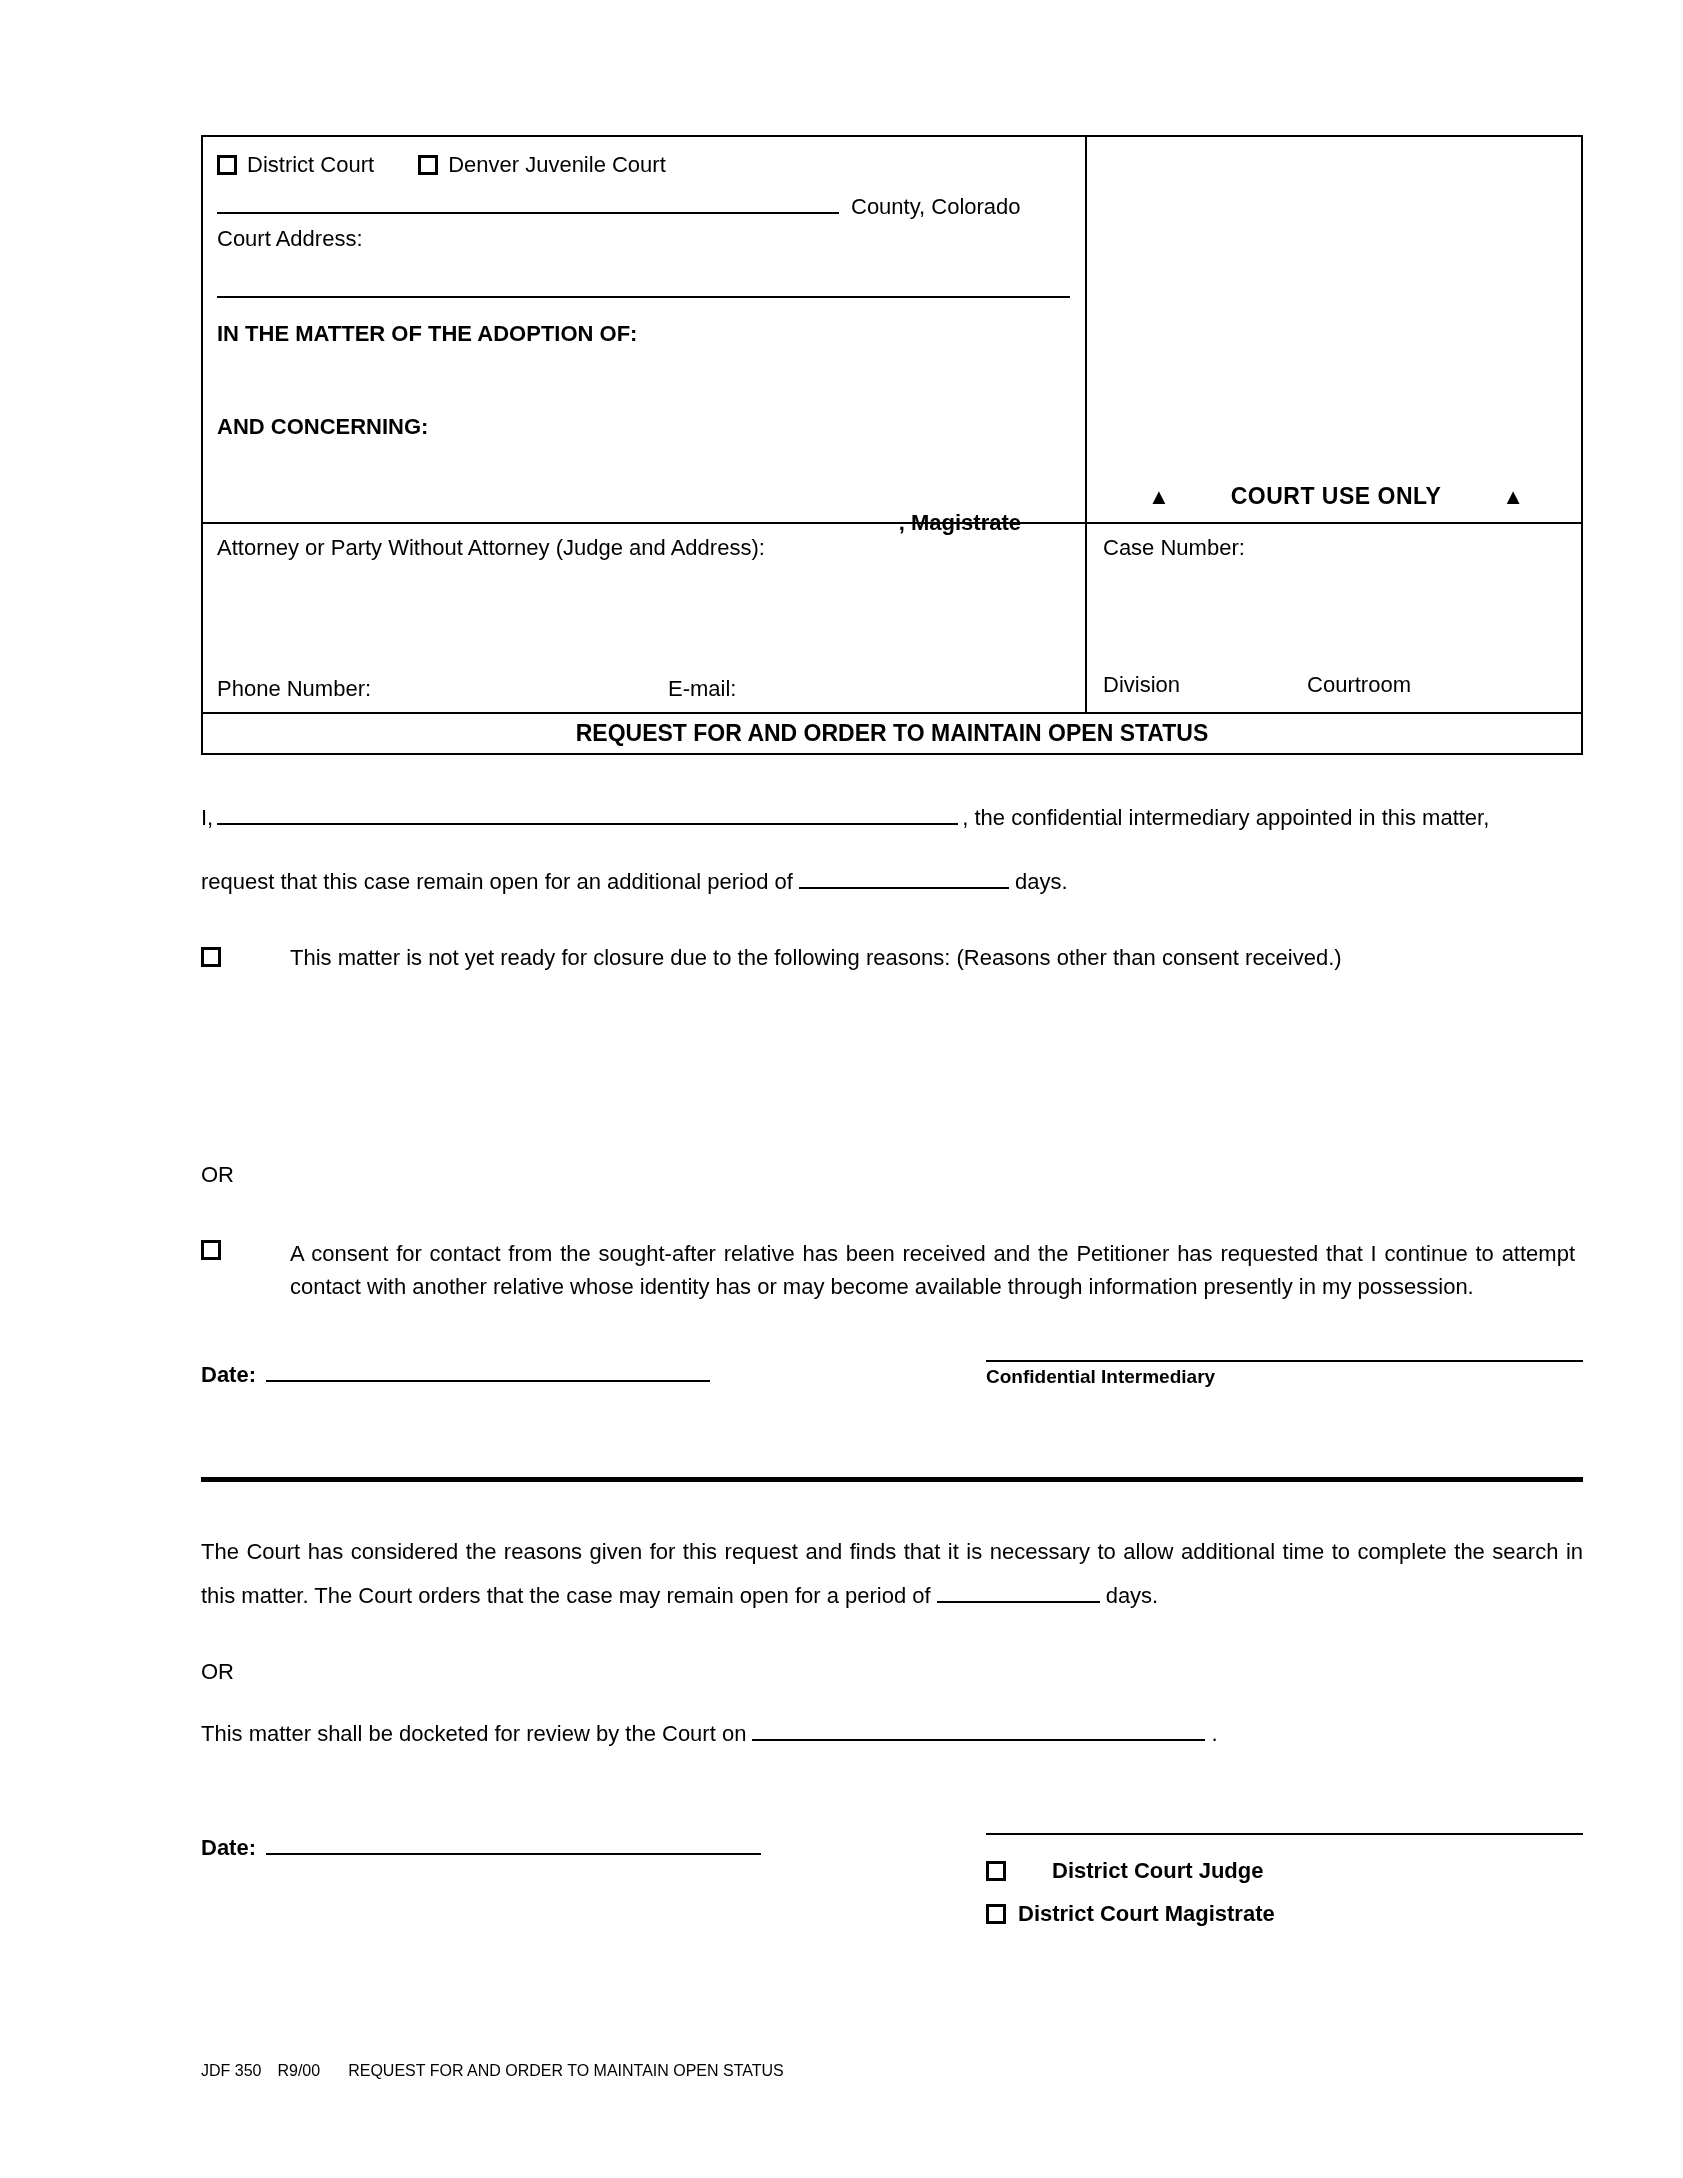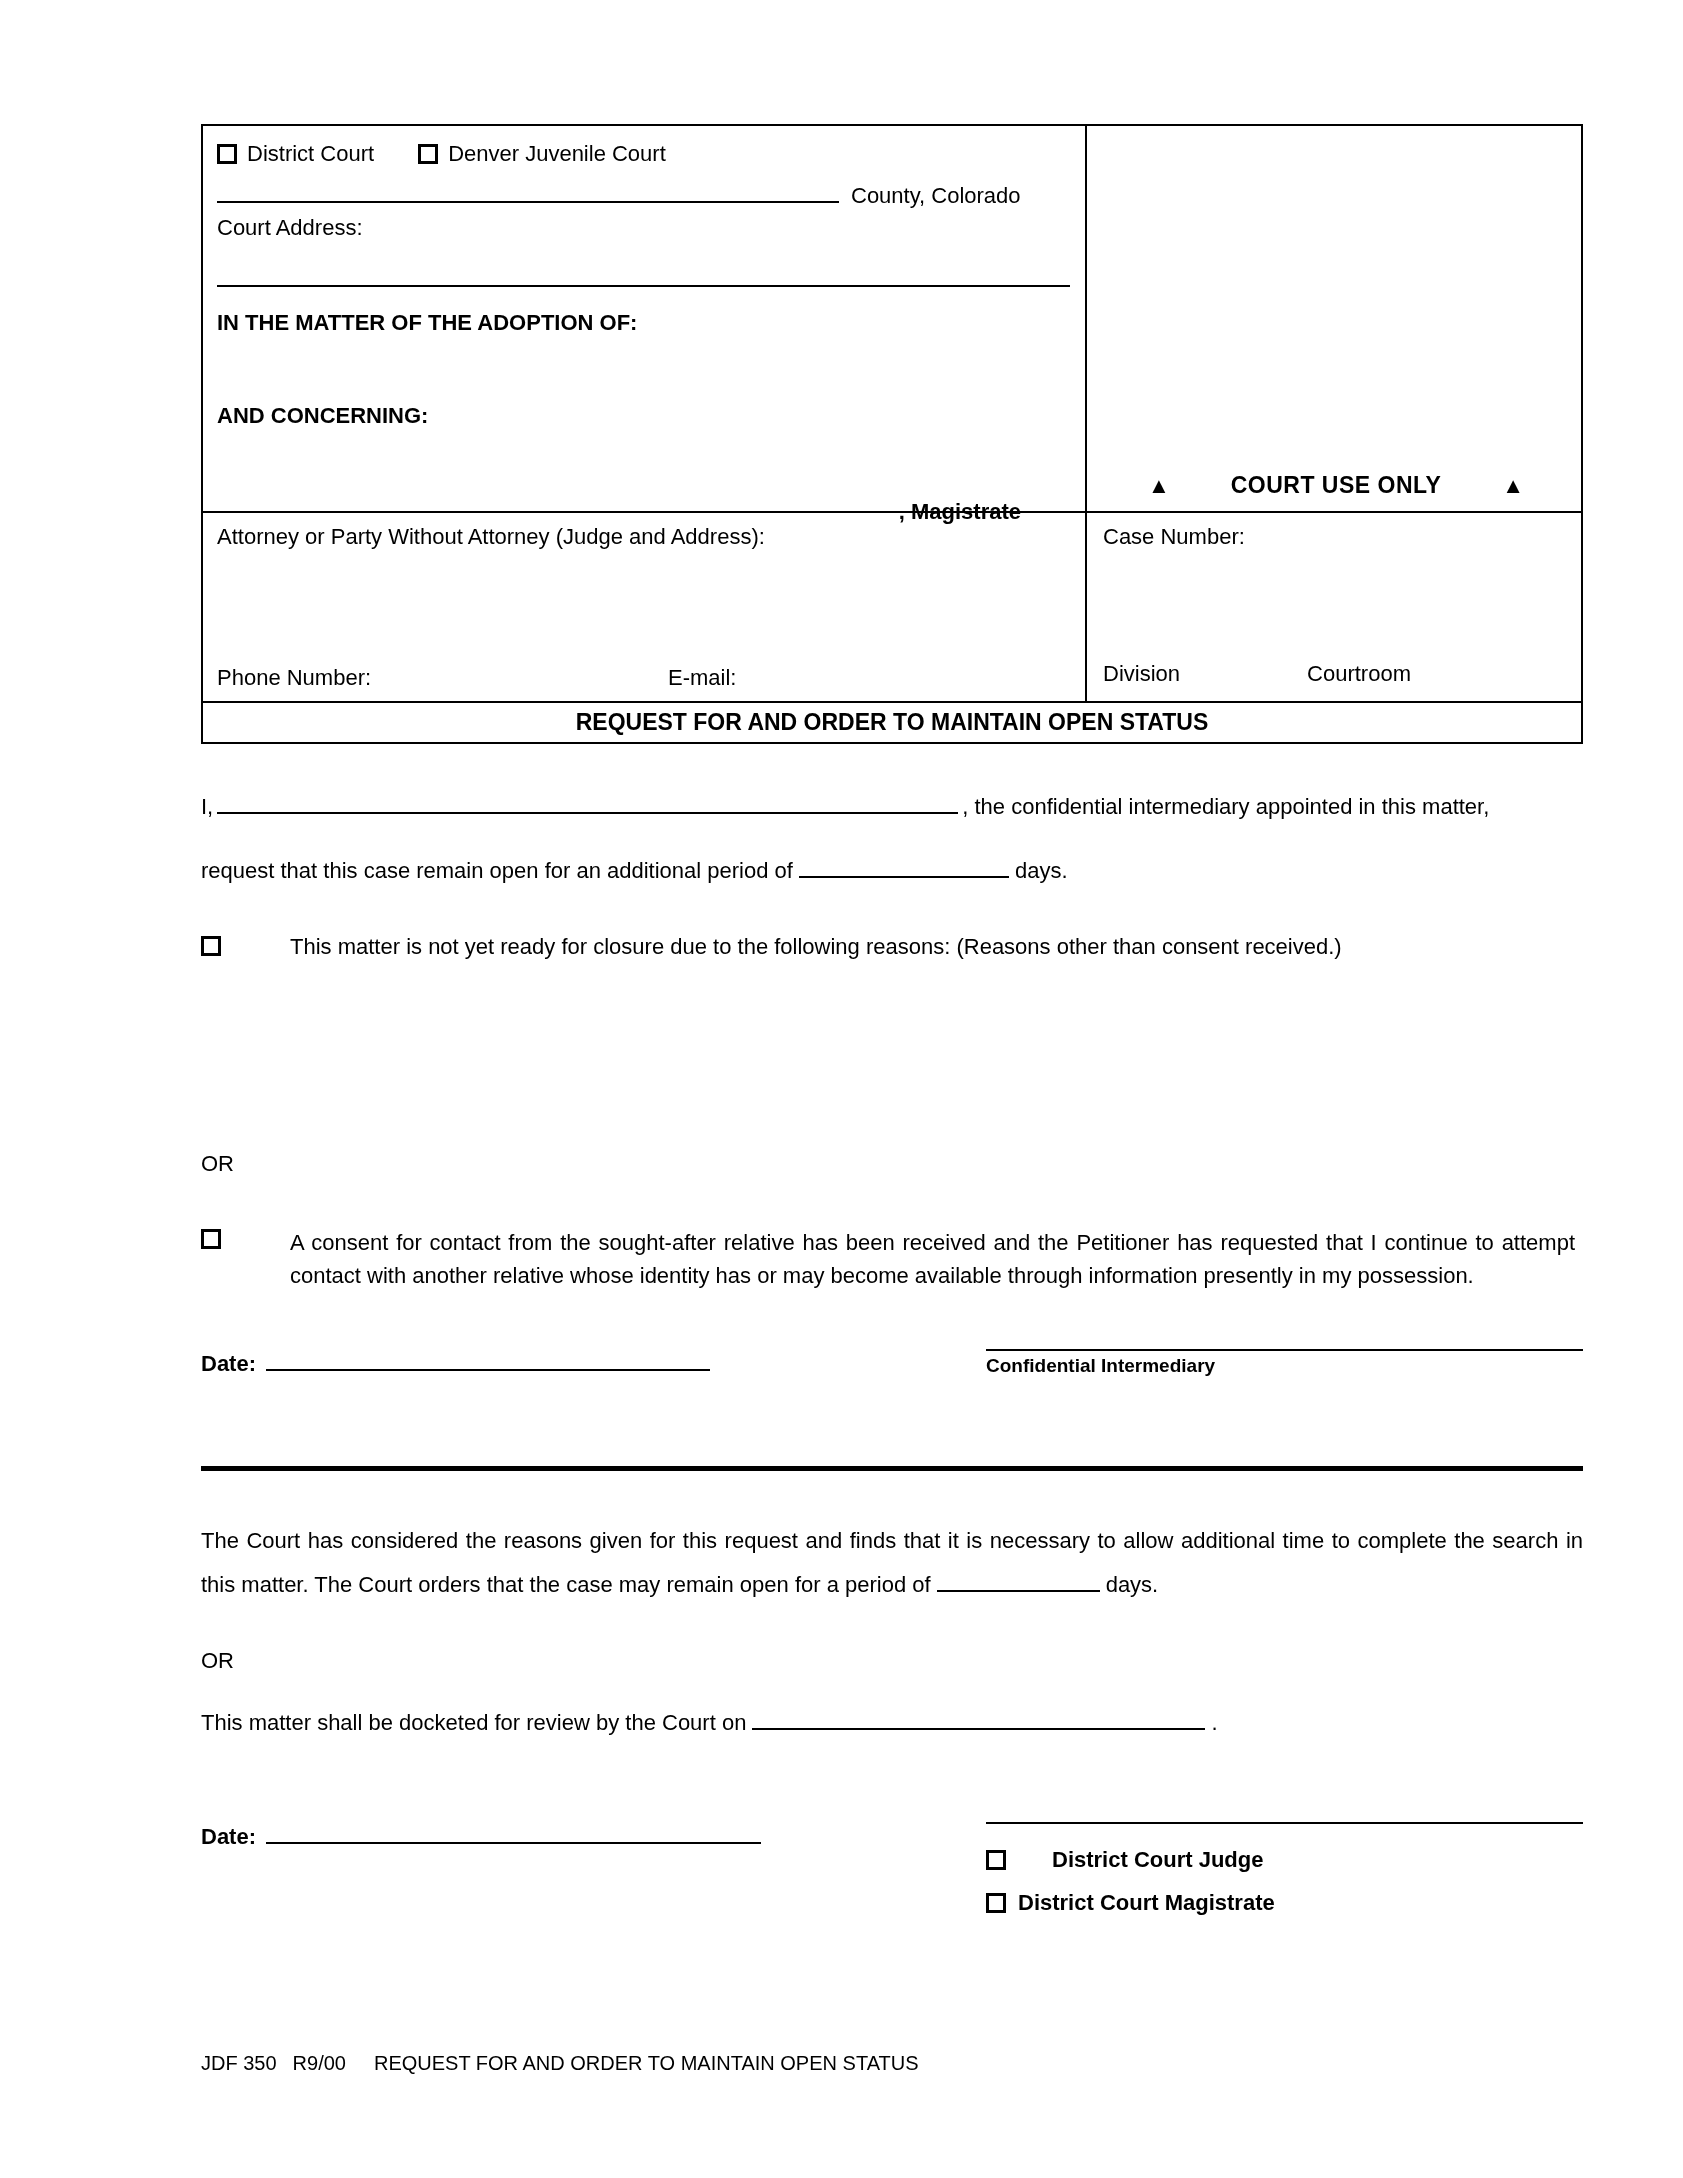--- a/index.html
+++ b/index.html
@@ -2,21 +2,21 @@
 <html><head>
 <meta charset="utf-8">
 <style>
   * { margin:0; padding:0; box-sizing:border-box; }
   html,body { background:#ffffff; }
   .page {
     width:1683px; height:2178px; position:relative; background:#fff; color:#000;
     font-family:"Liberation Sans", sans-serif; font-size:22px; line-height:1.3;
     overflow:hidden;
   }
-  .content { position:absolute; left:201px; top:124px; width:1382px; }
+  .content { position:absolute; left:201px; top:135px; width:1382px; }
 
   
   .blank { display:inline-block; border-bottom:2px solid #000; height:1em; vertical-align:baseline; }
   .county-blank  { width:622px; margin-right:12px; }
   .intro-blank   { width:741px; margin:0 4px; }
   .period-blank  { width:210px; margin:0 6px; }
   .date-blank-1  { width:444px; margin-left:10px; }
   .date-blank-2  { width:495px; margin-left:10px; }
   .finding-blank { width:163px; margin:0 6px; }
   .docket-blank  { width:453px; margin:0 6px; }
@@ -90,21 +90,21 @@
   .check-line { display:flex; align-items:center; gap:46px; }
   .check-line.one { margin-top:22px; }
   .check-line.two { margin-top:14px;gap:12px; }
 
   .divider { margin-top:87px; height:5px; background:#000; width:1382px; }
 
   .finding { margin-top:48px; line-height:2.0; }
   .or-2 { margin-top:40px; }
   .docket-line { margin-top:32px; }
 
-  .form-footer { margin-top:198px; font-size:20px; display:flex; }
+  .form-footer { margin-top:198px; font-size:16px; display:flex; }
   .form-footer .gap1 { margin-left:16px; }
   .form-footer .gap2 { margin-left:28px; }
 </style>
 </head>
 <body>
 
 <div class="page">
   <div class="content">
 
     <div class="caption-box">

